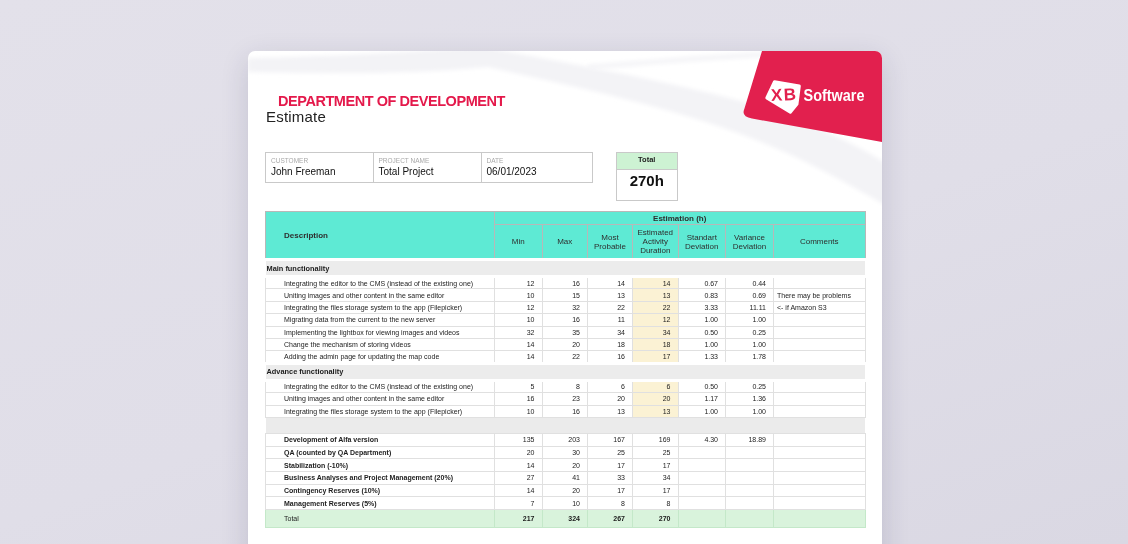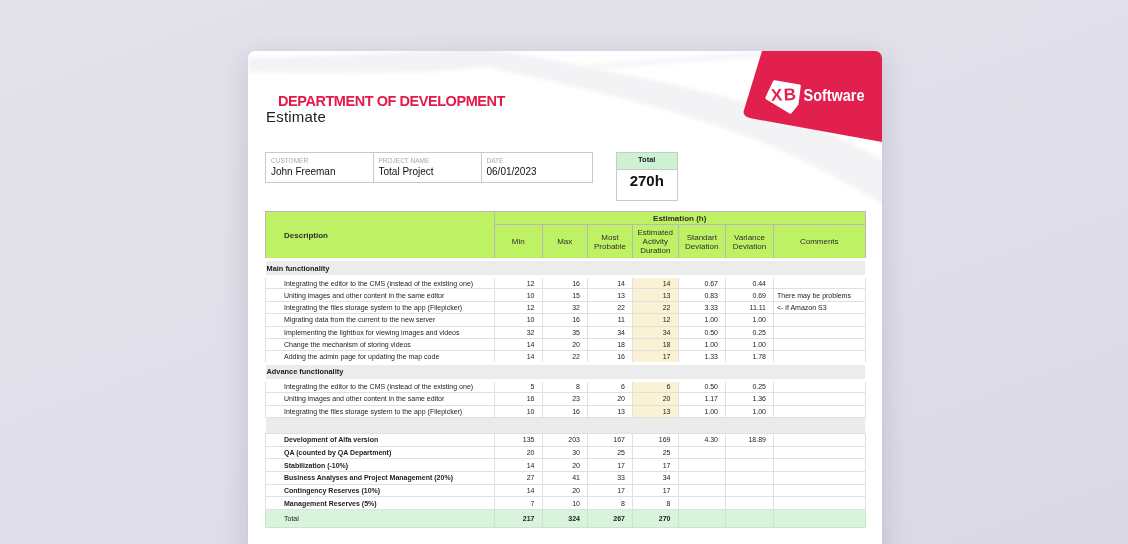--- a/index.html
+++ b/index.html
@@ -14,21 +14,21 @@
 .info td{border:1px solid #c9c9c9}
 .info .hd{background:#cccccc;font-size:7.5px;font-weight:bold;text-align:center;height:13.5px;color:#222}
 .info .lbl{font-size:6.5px;color:#a9a9a9;padding:3px 0 0 5px;height:9px;border-bottom:none}
 .info .val{font-size:10px;color:#111;padding:0 0 4px 5px;height:13px;border-top:none}
 .tot{position:absolute;left:368px;top:101px;width:61.5px}
 .tot td{border:1px solid #c9c9c9;text-align:center}
 .tot .hd{background:#cdf2d3;font-size:7.5px;font-weight:bold;height:14px;color:#222;line-height:9px}
 .tot .val{font-size:15px;font-weight:bold;height:27.5px;color:#111;line-height:19px;vertical-align:top}
 .main{position:absolute;left:17px;top:160px;width:599.5px;font-size:7px;color:#1c1c1c}
 .main td{border:1px solid #e0e0e0}
-.main .th{background:#bef264;border:1px solid #b8b8b8;text-align:center;color:#2e2e2e;font-size:8px}
+.main .th{background:#5eead4;border:1px solid #b8b8b8;text-align:center;color:#2e2e2e;font-size:8px}
 .main tr.h1{height:13px}
 .main tr.h2{height:35px}
 .main tr.task{height:12.4px}
 .main tr.sum{height:12.67px}
 .main .desc{padding-left:18px}
 .main .num{text-align:right;padding-right:7px}
 .main .bg{background:#fbf2d4}
 .cm{padding-left:3px}
 .sec td{background:#ececec;border-top:3px solid #fff;border-bottom:3px solid #fff;border-left:none;border-right:none;font-weight:bold;height:12px;font-size:7.4px}
 .sp td{background:#ebebeb;border-left:none;border-right:none;height:13px}

